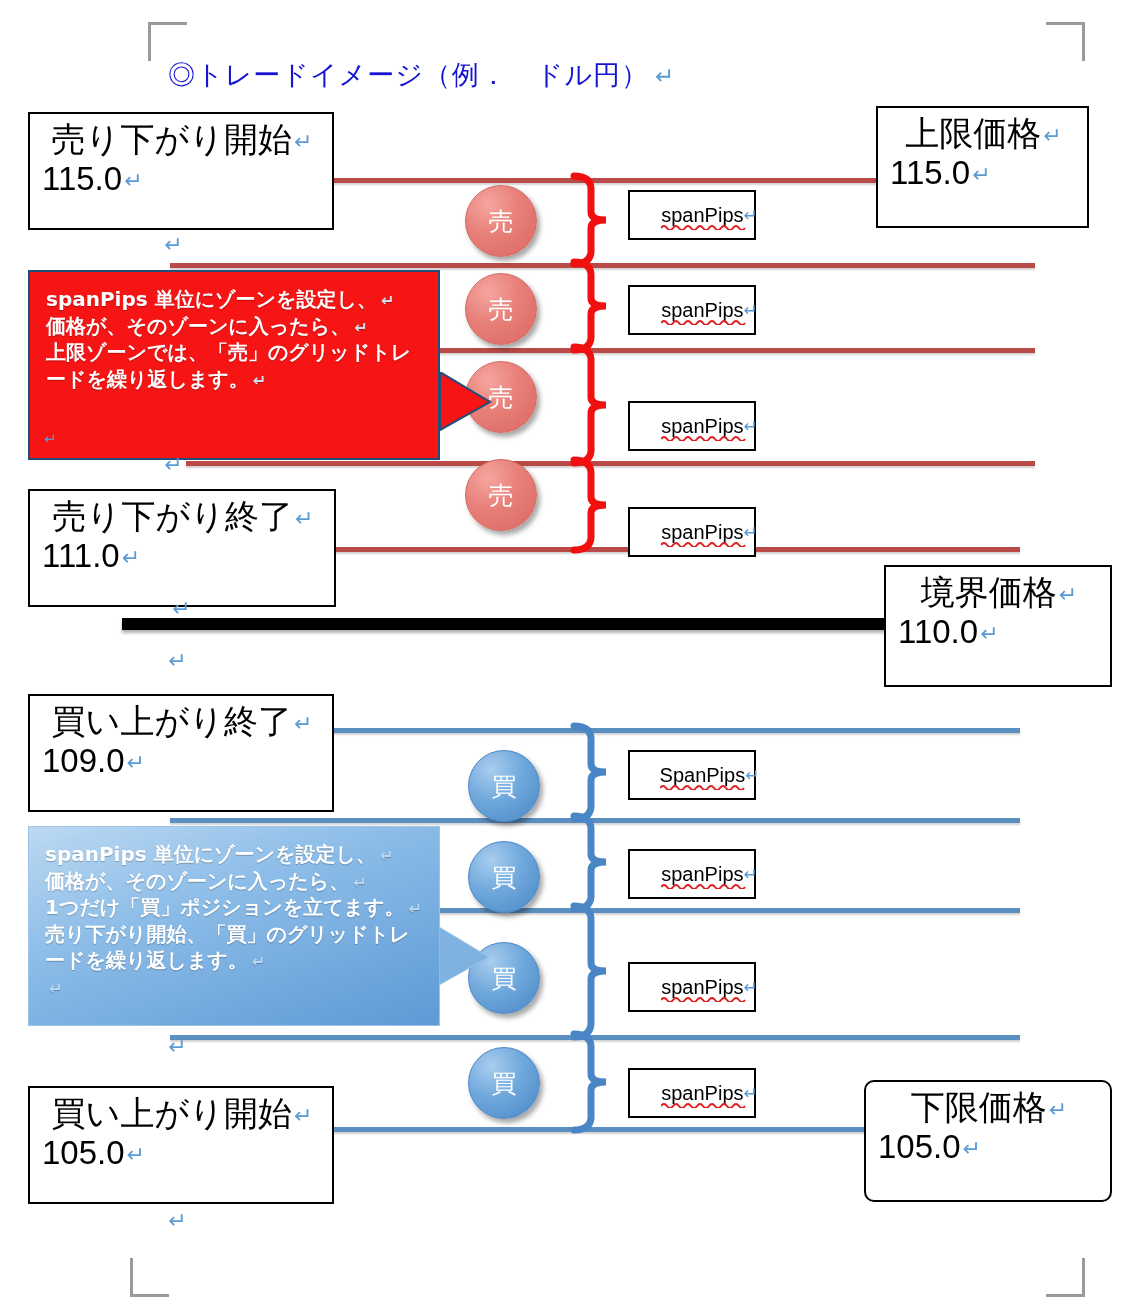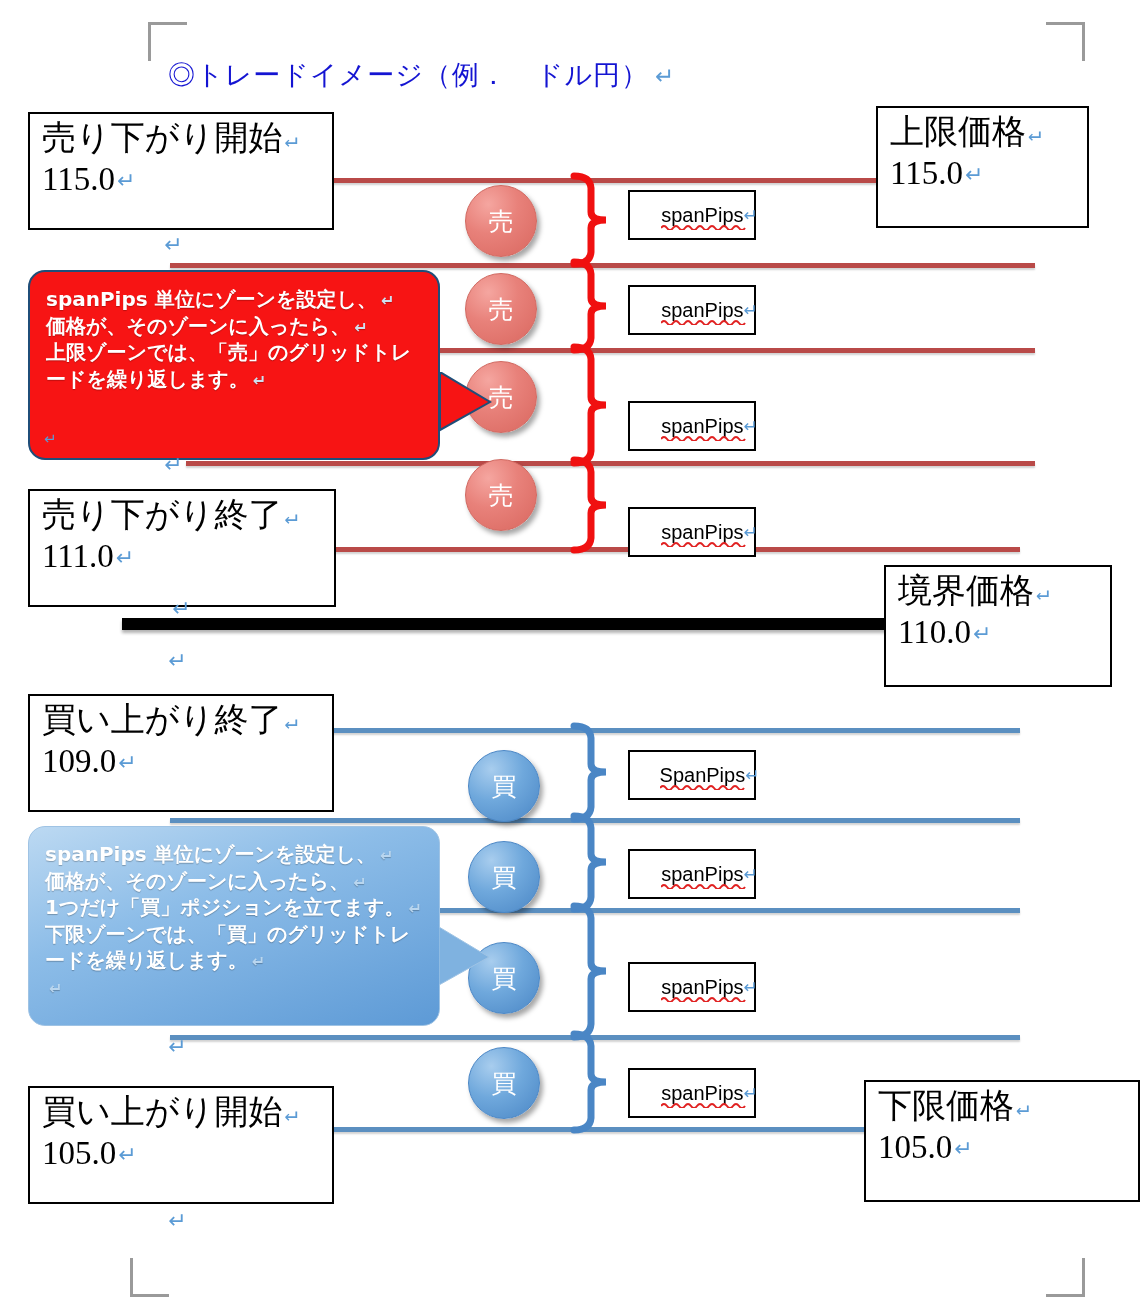--- a/index.html
+++ b/index.html
@@ -25,23 +25,23 @@
   
   .hline{position:absolute;}
   .hline.red{background:#b94a48;height:5px;box-shadow:0 2px 2px rgba(0,0,0,.18);}
   .hline.blue{background:#5b8fc0;height:5px;box-shadow:0 2px 2px rgba(0,0,0,.18);}
   .hline.black{background:#000;height:12px;box-shadow:0 3px 3px rgba(0,0,0,.3);}
 
   
   .pbox{position:absolute;background:#fff;border:2px solid #000;box-sizing:border-box;
         padding:6px 10px 8px 12px;}
   .pbox .l1{font-size:34px;line-height:1.18;white-space:nowrap;
-            font-family:Liberation Mono, monospace;color:#000;}
+            font-family:Liberation Serif, serif;color:#000;text-align:center;}
   .pbox .l2{font-size:33px;line-height:1.18;white-space:nowrap;
-            font-family:Liberation Serif, serif;color:#000;}
+            font-family:Liberation Sans, sans-serif;color:#000;}
   .pbox .pil{font-size:22px;margin-left:2px;vertical-align:2px;}
 
   
   .sp{position:absolute;border:2px solid #000;background:#fff;box-sizing:border-box;
       width:128px;height:50px;display:flex;align-items:center;justify-content:center;}
   .sp .txt{font-size:20px;font-family:"Liberation Sans",sans-serif;color:#000;
            position:relative;white-space:nowrap;margin-left:35px;}
   .sp .txt .pil{font-size:17px;vertical-align:1px;}
   .sp .sq{position:absolute;left:0;bottom:-3px;height:6px;width:88px;overflow:hidden;}
   .sp .sq svg{display:block;}
@@ -54,21 +54,21 @@
   .circ.sell{background:radial-gradient(circle at 32% 26%, #f5a6a0 0%, #e8817a 42%, #d9675f 100%);
              border:1px solid #d06860;}
   .circ.buy{background:radial-gradient(circle at 32% 26%, #a8cdee 0%, #6fa8dc 45%, #4a86c5 100%);
             border:1px solid #4a86c5;}
 
   
   .brace{position:absolute;}
   .brace svg{display:block;}
 
   
-  .callout{position:absolute;box-sizing:border-box;padding:14px 14px 0 16px;border-radius:17px;}
+  .callout{position:absolute;box-sizing:border-box;padding:14px 14px 0 16px;}
   .callout .line{font-size:20px;line-height:1.33;color:#fff;font-weight:bold;
                  white-space:nowrap;font-family:"DejaVu Sans",sans-serif;
                  text-shadow:0 1px 1px rgba(0,0,0,.25);}
   .callout .line .pil{color:#b9d6ef;font-size:16px;margin-left:4px;}
   .callout .tail{position:absolute;}
   .callout.red{background:#f71414;border:2px solid #1f4e79;}
   .callout.red .line .pil{color:#cfe0f0;}
   .callout.blue{background:linear-gradient(160deg,#bcd9f2 0%,#8dbde8 38%,#5d9ad6 100%);
                 border:1px solid #9fc3e4;}
 </style>
@@ -249,21 +249,21 @@
     <svg width="56" height="72" viewBox="0 0 56 72">
       <path d="M0 0 L50 30 L0 58 Z" fill="#f71414" stroke="#1f4e79" stroke-width="2"></path>
     </svg>
   </div>
 </div>
 
 <div class="callout blue" style="left:28px;top:826px;width:412px;height:200px;">
   <div class="line"><span>spanPips 単位にゾーンを設定し、</span><span class="pil">↵</span></div>
   <div class="line"><span>価格が、そのゾーンに入ったら、</span><span class="pil">↵</span></div>
   <div class="line"><span>1つだけ「買」ポジションを立てます。</span><span class="pil">↵</span></div>
-  <div class="line"><span>下限ゾーンでは、「買」のグリッドトレ</span></div>
+  <div class="line"><span>売り下がり開始、「買」のグリッドトレ</span></div>
   <div class="line"><span>ードを繰り返します。</span><span class="pil">↵</span></div>
   <div class="line"><span class="pil">↵</span></div>
   <div class="tail" style="left:410px;top:100px;">
     <svg width="56" height="72" viewBox="0 0 56 72">
       <path d="M0 0 L50 30 L0 58 Z" fill="#7fb2e0" stroke="#9fc3e4" stroke-width="1"></path>
     </svg>
   </div>
 </div>
 
 <div class="pbox" style="left:28px;top:112px;width:306px;height:118px;">
@@ -289,21 +289,21 @@
 <div class="pbox" style="left:28px;top:694px;width:306px;height:118px;">
   <div class="l1"><span>買い上がり終了</span><span class="pil">↵</span></div>
   <div class="l2"><span>109.0</span><span class="pil">↵</span></div>
 </div>
 
 <div class="pbox" style="left:28px;top:1086px;width:306px;height:118px;">
   <div class="l1"><span>買い上がり開始</span><span class="pil">↵</span></div>
   <div class="l2"><span>105.0</span><span class="pil">↵</span></div>
 </div>
 
-<div class="pbox" style="left:864px;top:1080px;width:276px;height:122px;">
+<div class="pbox" style="left:864px;top:1080px;width:248px;height:122px;border-radius:10px;">
   <div class="l1"><span>下限価格</span><span class="pil">↵</span></div>
   <div class="l2"><span>105.0</span><span class="pil">↵</span></div>
 </div>
 
 <div class="ret" style="left:164px;top:232px;">↵</div>
 <div class="ret" style="left:164px;top:452px;">↵</div>
 <div class="ret" style="left:172px;top:596px;">↵</div>
 <div class="ret" style="left:168px;top:648px;">↵</div>
 <div class="ret" style="left:168px;top:1034px;">↵</div>
 <div class="ret" style="left:168px;top:1208px;">↵</div>

